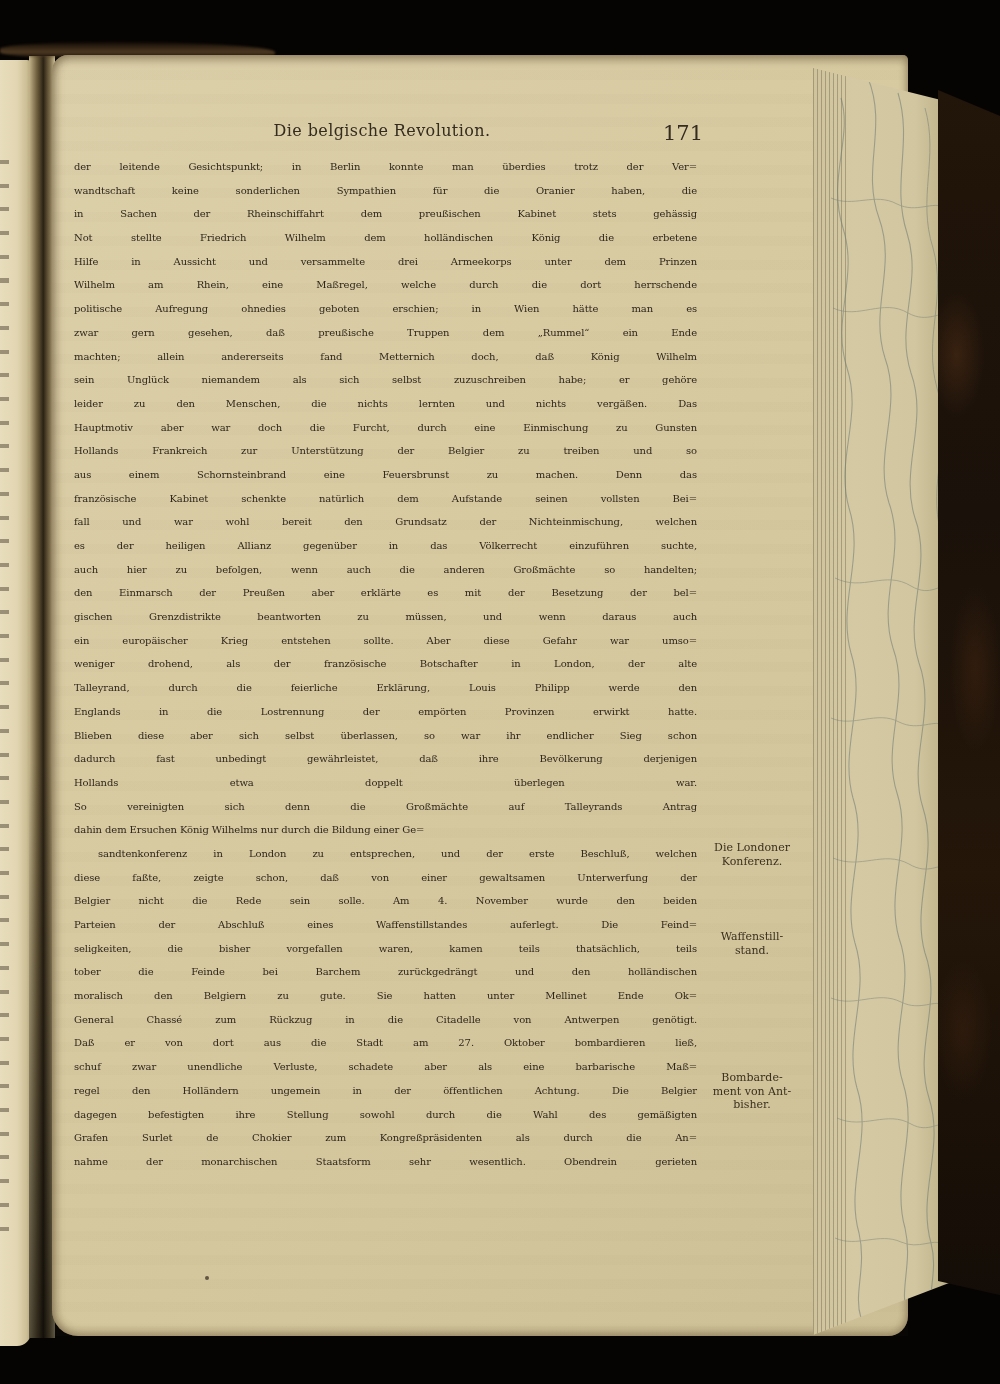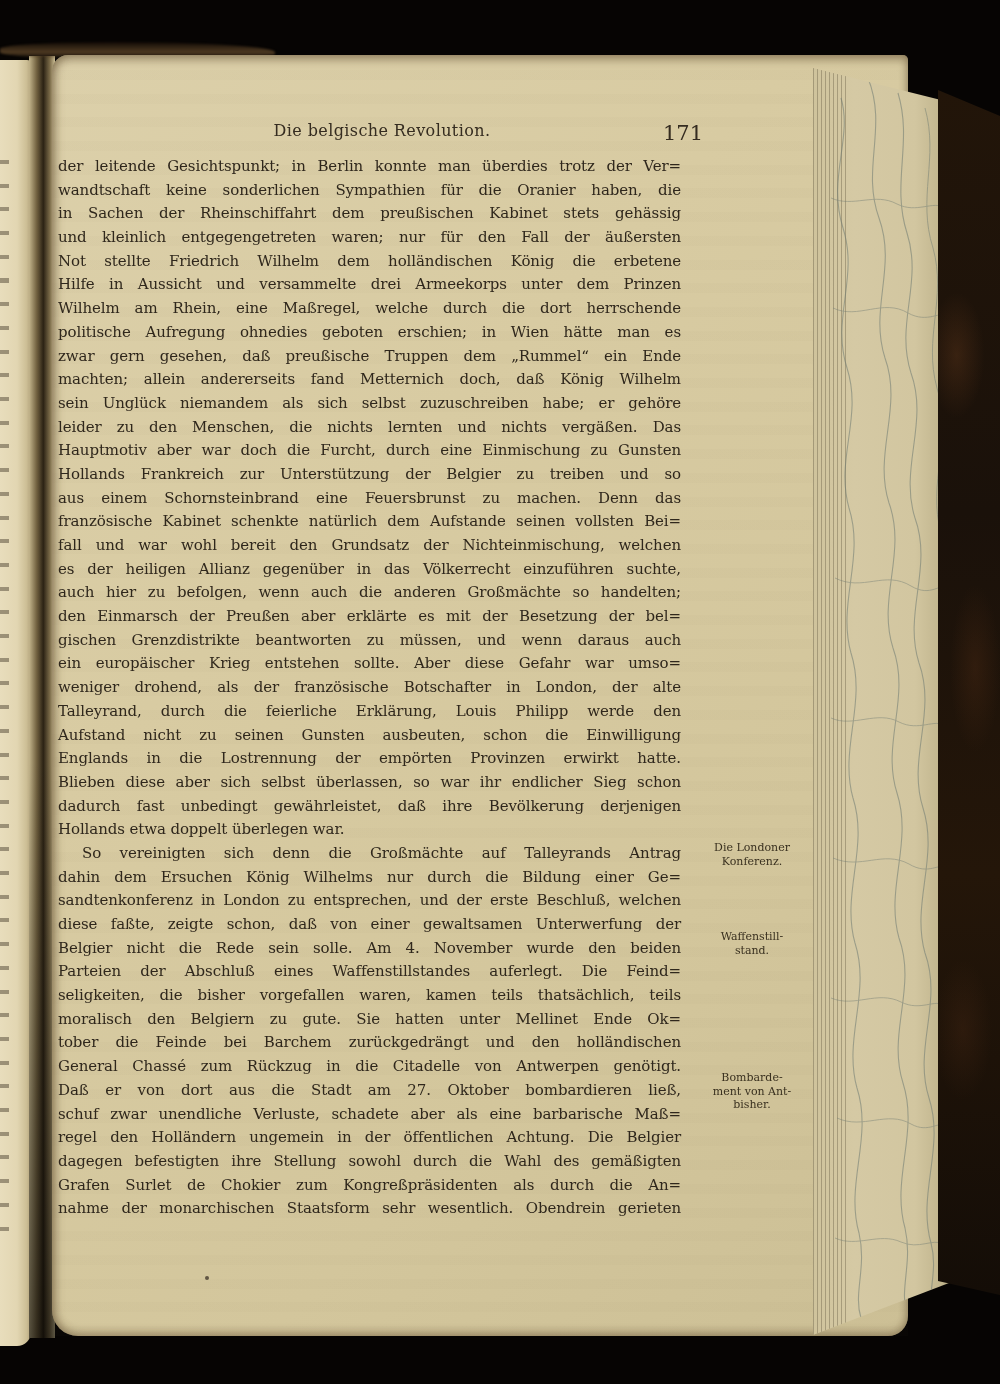--- a/index.html
+++ b/index.html
@@ -27,22 +27,22 @@
     background:linear-gradient(135deg,#dcd0aa 0%,#d8cba2 35%,#d3c69c 70%,#ccbf95 100%);
     border-radius:16px 5px 20px 26px;
     box-shadow:inset 0 5px 10px rgba(72,52,26,.35), inset 4px 0 10px rgba(90,70,40,.28), inset 0 -4px 9px rgba(72,52,26,.25);}
   .page::before{content:"";position:absolute;inset:0;pointer-events:none;opacity:.5;
     background:repeating-linear-gradient(0deg,rgba(122,106,74,.05) 0 10px,rgba(122,106,74,0) 10px 23.7px);}
 
   .running-header{position:absolute;left:19px;top:66px;width:622px;height:24px;color:#352c20;}
   .header-title{display:block;text-align:center;font-size:16px;letter-spacing:.4px;}
   .page-number{position:absolute;right:-10px;top:0;font-size:21px;}
 
-  .body-text{position:absolute;left:6px;top:100px;width:623px;color:#2f271c;
-    font-size:15px;line-height:23.7px;letter-spacing:-.1px;}
+  .body-text{position:absolute;left:22px;top:100px;width:623px;color:#2f271c;
+    font-size:10px;line-height:23.7px;letter-spacing:-.1px;}
   .line{text-align:justify;text-align-last:justify;white-space:normal;height:23.7px;overflow:visible;}
   .line:nth-child(29){text-align-last:left;}           
   .line:nth-child(30){text-indent:24px;}               
 
   .margin-notes{position:absolute;left:638px;top:0;width:124px;color:#39301f;}
   .note{position:absolute;left:0;width:124px;text-align:center;font-size:11px;line-height:13.5px;}
   .note-1{top:786px;}
   .note-2{top:875px;}
   .note-3{top:1016px;}
   .note span{display:block;}
@@ -83,55 +83,53 @@
 
     <div class="running-header">
       <span class="header-title">Die belgische Revolution.</span>
       <span class="page-number">171</span>
     </div>
 
     <div class="body-text">
         <div class="line">der leitende Gesichtspunkt; in Berlin konnte man überdies trotz der Ver=</div>
         <div class="line">wandtschaft keine sonderlichen Sympathien für die Oranier haben, die</div>
         <div class="line">in Sachen der Rheinschiffahrt dem preußischen Kabinet stets gehässig</div>
-        <div class="line">und kleinlich entgegengetreten waren; nur für den Fall der äußersten</div>
         <div class="line">Not stellte Friedrich Wilhelm dem holländischen König die erbetene</div>
         <div class="line">Hilfe in Aussicht und versammelte drei Armeekorps unter dem Prinzen</div>
         <div class="line">Wilhelm am Rhein, eine Maßregel, welche durch die dort herrschende</div>
         <div class="line">politische Aufregung ohnedies geboten erschien; in Wien hätte man es</div>
         <div class="line">zwar gern gesehen, daß preußische Truppen dem „Rummel“ ein Ende</div>
         <div class="line">machten; allein andererseits fand Metternich doch, daß König Wilhelm</div>
         <div class="line">sein Unglück niemandem als sich selbst zuzuschreiben habe; er gehöre</div>
         <div class="line">leider zu den Menschen, die nichts lernten und nichts vergäßen.  Das</div>
         <div class="line">Hauptmotiv aber war doch die Furcht, durch eine Einmischung zu Gunsten</div>
         <div class="line">Hollands Frankreich zur Unterstützung der Belgier zu treiben und so</div>
         <div class="line">aus einem Schornsteinbrand eine Feuersbrunst zu machen.  Denn das</div>
         <div class="line">französische Kabinet schenkte natürlich dem Aufstande seinen vollsten Bei=</div>
         <div class="line">fall und war wohl bereit den Grundsatz der Nichteinmischung, welchen</div>
         <div class="line">es der heiligen Allianz gegenüber in das Völkerrecht einzuführen suchte,</div>
         <div class="line">auch hier zu befolgen, wenn auch die anderen Großmächte so handelten;</div>
         <div class="line">den Einmarsch der Preußen aber erklärte es mit der Besetzung der bel=</div>
         <div class="line">gischen Grenzdistrikte beantworten zu müssen, und wenn daraus auch</div>
         <div class="line">ein europäischer Krieg entstehen sollte.  Aber diese Gefahr war umso=</div>
         <div class="line">weniger drohend, als der französische Botschafter in London, der alte</div>
         <div class="line">Talleyrand, durch die feierliche Erklärung, Louis Philipp werde den</div>
-        <div class="line">Aufstand nicht zu seinen Gunsten ausbeuten, schon die Einwilligung</div>
         <div class="line">Englands in die Lostrennung der empörten Provinzen erwirkt hatte.</div>
         <div class="line">Blieben diese aber sich selbst überlassen, so war ihr endlicher Sieg schon</div>
         <div class="line">dadurch fast unbedingt gewährleistet, daß ihre Bevölkerung derjenigen</div>
         <div class="line">Hollands etwa doppelt überlegen war.</div>
         <div class="line">So vereinigten sich denn die Großmächte auf Talleyrands Antrag</div>
         <div class="line">dahin dem Ersuchen König Wilhelms nur durch die Bildung einer Ge=</div>
         <div class="line">sandtenkonferenz in London zu entsprechen, und der erste Beschluß, welchen</div>
         <div class="line">diese faßte, zeigte schon, daß von einer gewaltsamen Unterwerfung der</div>
         <div class="line">Belgier nicht die Rede sein solle.  Am 4. November wurde den beiden</div>
         <div class="line">Parteien der Abschluß eines Waffenstillstandes auferlegt.  Die Feind=</div>
         <div class="line">seligkeiten, die bisher vorgefallen waren, kamen teils thatsächlich, teils</div>
+        <div class="line">tober die Feinde bei Barchem zurückgedrängt und den holländischen</div>
         <div class="line">moralisch den Belgiern zu gute.  Sie hatten unter Mellinet Ende Ok=</div>
-        <div class="line">tober die Feinde bei Barchem zurückgedrängt und den holländischen</div>
         <div class="line">General Chassé zum Rückzug in die Citadelle von Antwerpen genötigt.</div>
         <div class="line">Daß er von dort aus die Stadt am 27. Oktober bombardieren ließ,</div>
         <div class="line">schuf zwar unendliche Verluste, schadete aber als eine barbarische Maß=</div>
         <div class="line">regel den Holländern ungemein in der öffentlichen Achtung.  Die Belgier</div>
         <div class="line">dagegen befestigten ihre Stellung sowohl durch die Wahl des gemäßigten</div>
         <div class="line">Grafen Surlet de Chokier zum Kongreßpräsidenten als durch die An=</div>
         <div class="line">nahme der monarchischen Staatsform sehr wesentlich.  Obendrein gerieten</div>
       </div>
 
     <div class="margin-notes">

